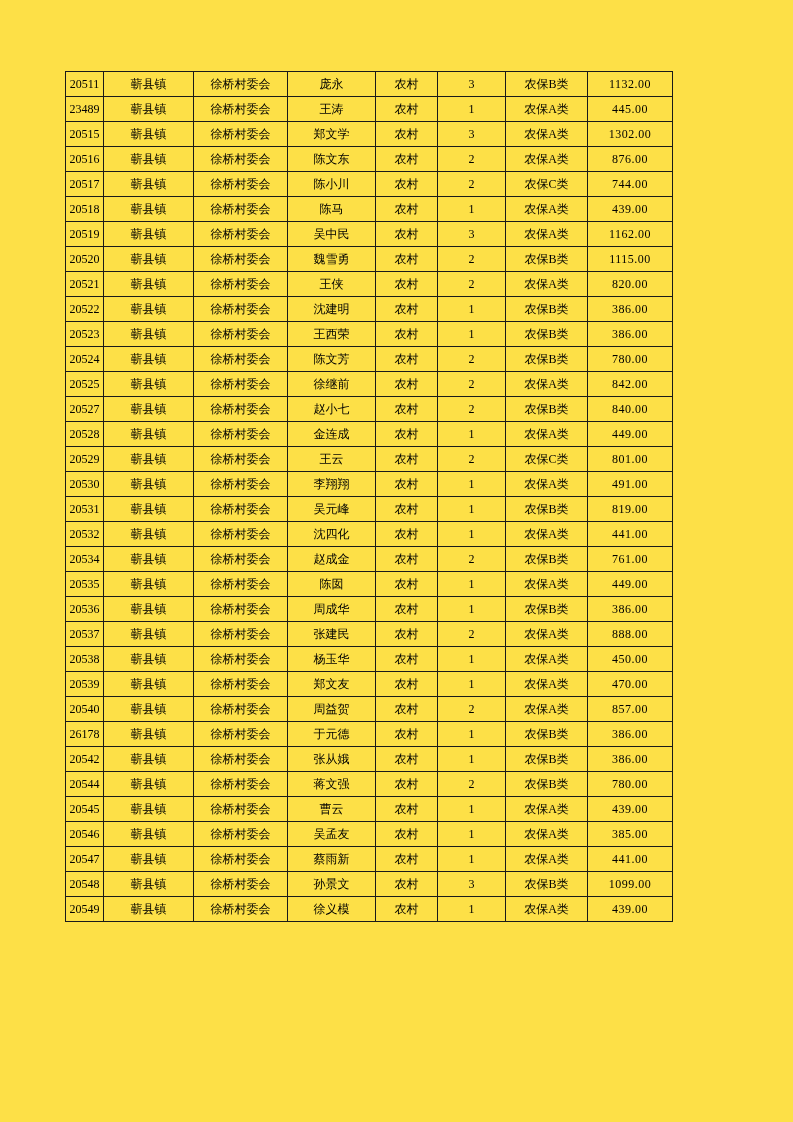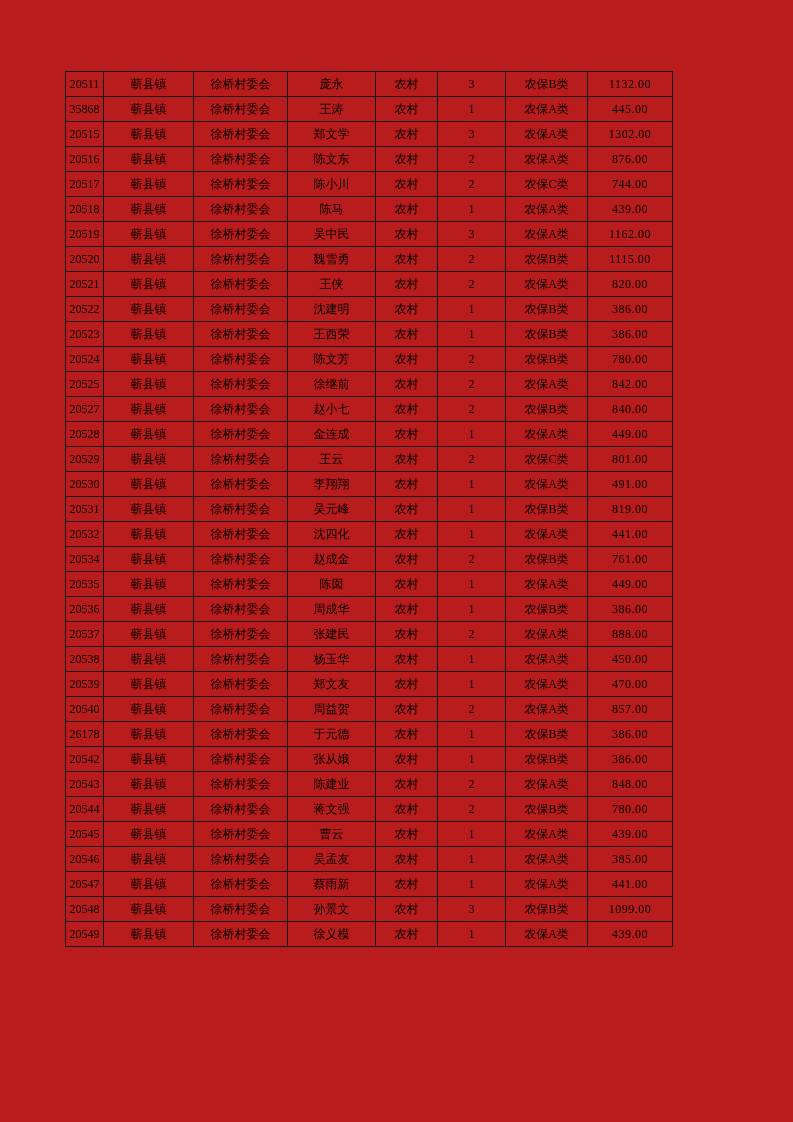--- a/index.html
+++ b/index.html
@@ -4,21 +4,21 @@
 <style>
   html, body {
     margin: 0;
     padding: 0;
     background: #ffffff;
   }
   .page {
     position: relative;
     width: 793px;
     height: 1122px;
-    background: #b91c1c;
+    background: #fde047;
     overflow: hidden;
     font-family: "Liberation Serif", "DejaVu Serif", serif;
     text-decoration: underline;
   }
   table.data-table {
     position: absolute;
     left: 65px;
     top: 71px;
     border-collapse: collapse;
     table-layout: fixed;
@@ -60,21 +60,21 @@
           <td class="c-row-id">20511</td>
           <td class="c-town">蕲县镇</td>
           <td class="c-village-committee">徐桥村委会</td>
           <td class="c-person-name">庞永</td>
           <td class="c-residence-type">农村</td>
           <td class="c-person-count">3</td>
           <td class="c-insurance-category">农保B类</td>
           <td class="c-amount">1132.00</td>
         </tr>
         <tr>
-          <td class="c-row-id">35868</td>
+          <td class="c-row-id">23489</td>
           <td class="c-town">蕲县镇</td>
           <td class="c-village-committee">徐桥村委会</td>
           <td class="c-person-name">王涛</td>
           <td class="c-residence-type">农村</td>
           <td class="c-person-count">1</td>
           <td class="c-insurance-category">农保A类</td>
           <td class="c-amount">445.00</td>
         </tr>
         <tr>
           <td class="c-row-id">20515</td>
@@ -328,30 +328,20 @@
         </tr>
         <tr>
           <td class="c-row-id">20542</td>
           <td class="c-town">蕲县镇</td>
           <td class="c-village-committee">徐桥村委会</td>
           <td class="c-person-name">张从娥</td>
           <td class="c-residence-type">农村</td>
           <td class="c-person-count">1</td>
           <td class="c-insurance-category">农保B类</td>
           <td class="c-amount">386.00</td>
-        </tr>
-        <tr>
-          <td class="c-row-id">20543</td>
-          <td class="c-town">蕲县镇</td>
-          <td class="c-village-committee">徐桥村委会</td>
-          <td class="c-person-name">陈建业</td>
-          <td class="c-residence-type">农村</td>
-          <td class="c-person-count">2</td>
-          <td class="c-insurance-category">农保A类</td>
-          <td class="c-amount">848.00</td>
         </tr>
         <tr>
           <td class="c-row-id">20544</td>
           <td class="c-town">蕲县镇</td>
           <td class="c-village-committee">徐桥村委会</td>
           <td class="c-person-name">蒋文强</td>
           <td class="c-residence-type">农村</td>
           <td class="c-person-count">2</td>
           <td class="c-insurance-category">农保B类</td>
           <td class="c-amount">780.00</td>

